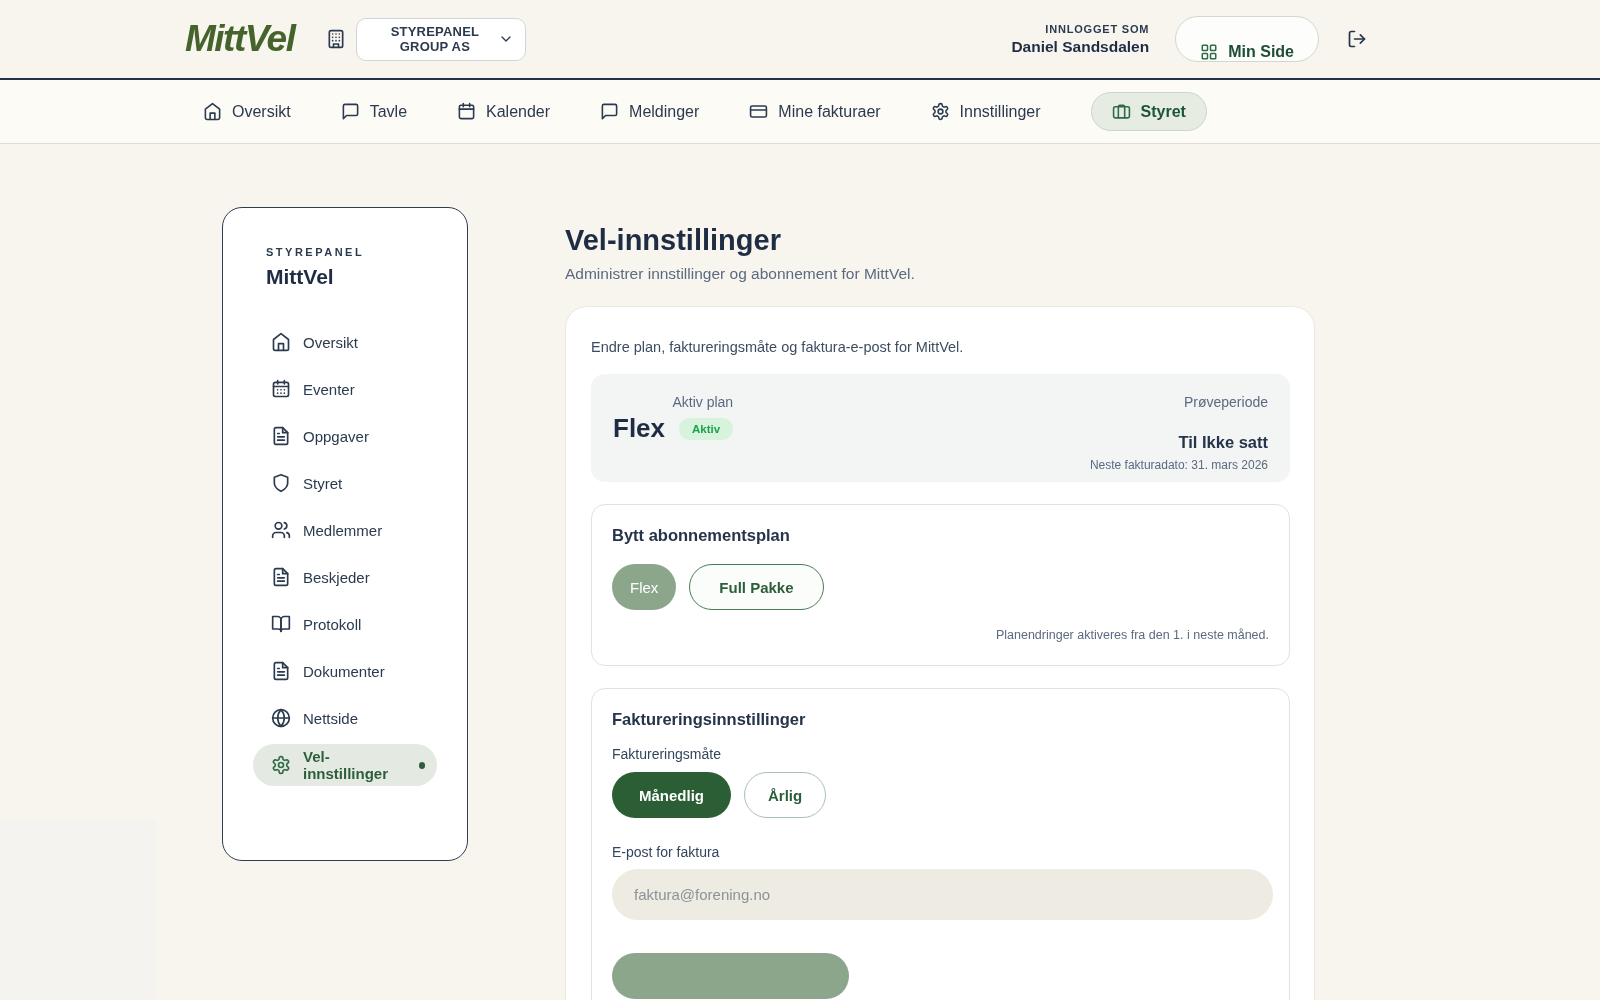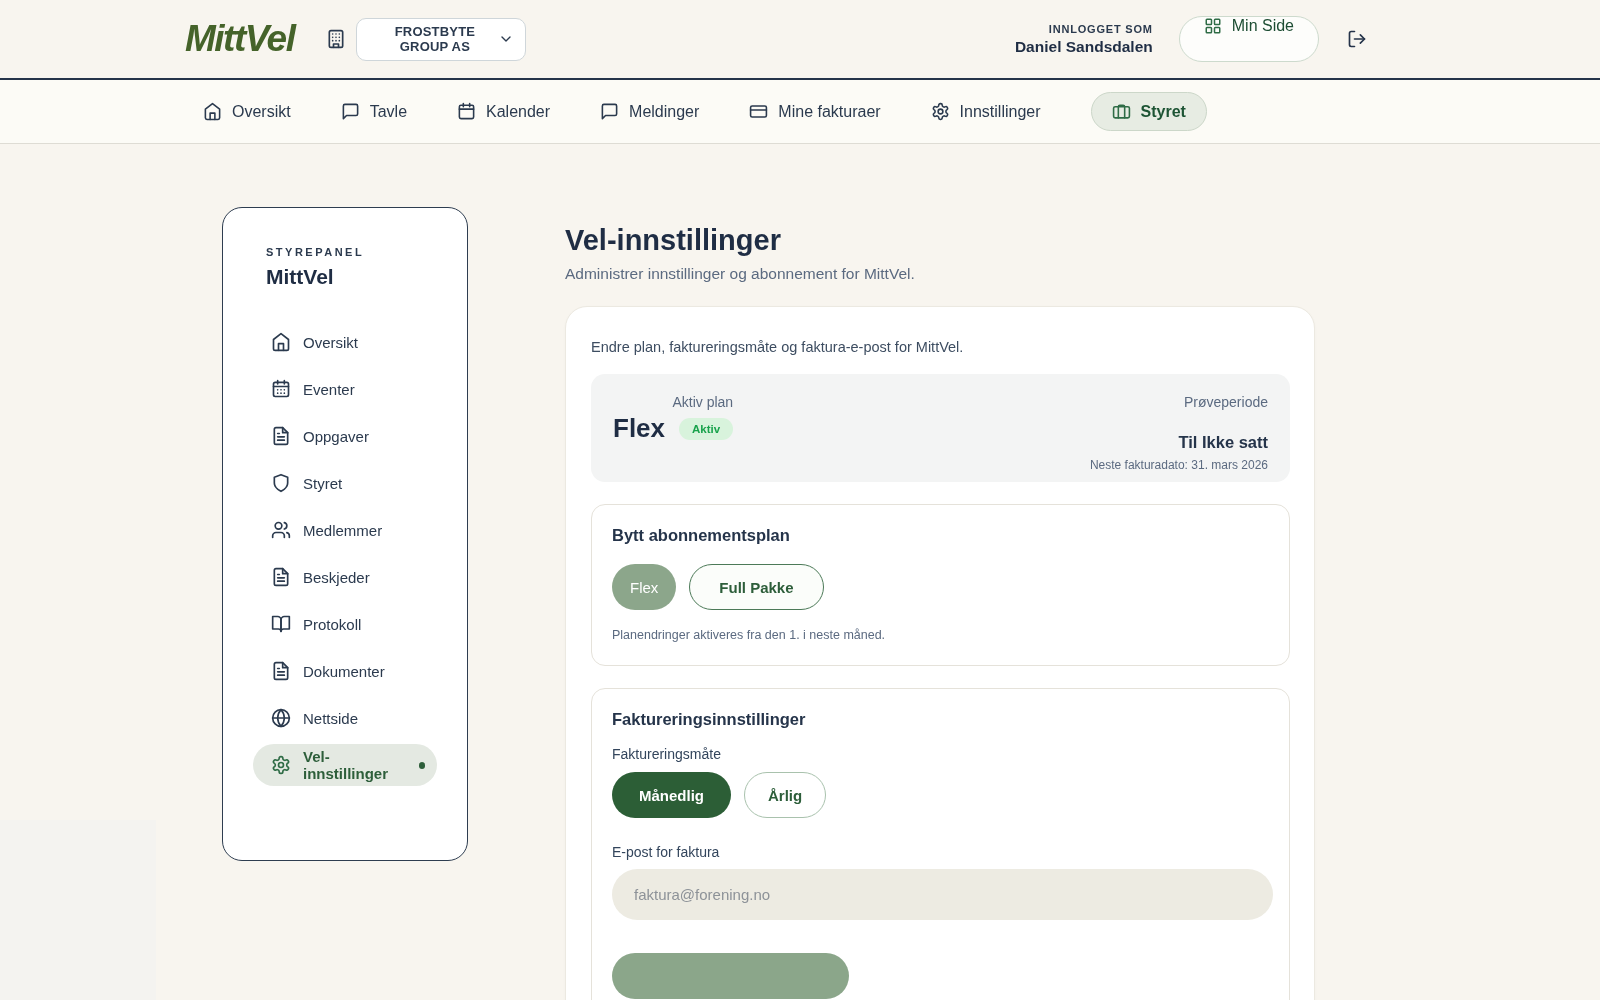--- a/index.html
+++ b/index.html
@@ -21,21 +21,21 @@
   .company { display:flex; align-items:center; gap:10px; }
   .company .icon { color:#2b3a4e; }
   .company-select { height:43px; width:170px; display:flex; align-items:center; justify-content:space-between;
     padding:0 11px 0 14px; border:1px solid #cfd6da; border-radius:10px; background:#fff;
     font-size:13px; font-weight:600; color:#2b3a4e; letter-spacing:.2px; }
   .spacer { flex:1; }
   .user-block { text-align:right; margin-right:26px; }
   .logged-label { font-size:11px; font-weight:700; letter-spacing:.8px; color:#2b3a4e; }
   .user-name { font-size:15.5px; font-weight:700; color:#1f2d44; margin-top:3px; }
   .min-side { height:46px; padding:0 24px; border-radius:25px; border:1px solid #cddacd; background:#fdfdfb;
-    display:flex; align-items:flex-start; gap:10px; font-size:16px; font-weight:400; color:#1d4d33; }
+    display:flex; align-items:flex-end; gap:10px; font-size:16px; font-weight:700; color:#1d4d33; }
   .min-side .icon { color:#2f6c46; }
   .logout { margin-left:28px; background:none; border:none; color:#253349; display:flex; }
 
   
   nav { height:66px; background:#fcfbf6; border-top:2px solid #253349; border-bottom:1px solid #dedcd4;
     display:flex; align-items:center; padding-left:203px; gap:50px; }
   .nav-item { display:flex; align-items:center; gap:10px; font-size:16px; color:#2b3a4e;
     background:none; border:none; padding:0; }
   .nav-item.active { background:#e7ece3; border:1px solid #ccd7c9; border-radius:22px;
     padding:9px 20px; color:#1d5434; font-weight:600; }
@@ -78,21 +78,21 @@
   .pp-right { text-align:right; }
   .pp-value { font-size:16.5px; font-weight:700; color:#25344a; margin-top:23px; }
   .pp-small { font-size:12px; color:#5b6a80; margin-top:6px; }
 
   .subcard { margin-top:22px; border:1px solid #e5e2da; border-radius:14px; padding:21px 20px 23px; background:#fff; }
   .subcard h3 { font-size:16.5px; font-weight:700; color:#25344a; }
   .toggle { display:flex; gap:13px; margin-top:19px; }
   .opt { height:46px; border-radius:23px; font-size:15px; }
   .plan-toggle .opt.selected { background:#8ca68b; color:#fff; border:none; padding:0 18px; }
   .plan-toggle .opt:not(.selected) { background:#fbfdfa; border:1.5px solid #4c7a58; color:#2d5e3a; font-weight:600; padding:0 29px; }
-  .note { margin-top:18px; font-size:12.5px; color:#5b6a80; }
+  .note { margin-top:18px; font-size:12.5px; color:#5b6a80;text-align:right; }
 
   .field-label { margin-top:17px; font-size:14px; color:#33455c; }
   .method-toggle { margin-top:10px; }
   .method-toggle .opt.selected { background:#2c5e36; color:#fff; font-weight:600; border:none; padding:0 27px; }
   .method-toggle .opt:not(.selected) { background:#fff; border:1px solid #a9c2ad; color:#2d5e3a; font-weight:600; padding:0 23px; }
   .field-label.email { margin-top:26px; }
   .email-input { margin-top:9px; display:block; width:661px; height:51px; border-radius:26px; border:none;
     background:#edebe2; padding:0 22px; font-size:15px; color:#33455c; outline:none; }
   .email-input::placeholder { color:#8d9298; }
   .save-partial { margin-top:33px; width:237px; height:46px; border-radius:24px; background:#8ba68a; border:none; }
@@ -106,21 +106,21 @@
   <div class="logo">MittVel</div>
   <div class="company">
     <span class="icon i20">
         <svg viewBox="0 0 24 24" fill="none" stroke="currentColor" stroke-width="2" stroke-linecap="round" stroke-linejoin="round">
           <rect x="4" y="2" width="16" height="20" rx="2"></rect>
           <path d="M9 22v-4h6v4"></path>
           <path d="M8 6h.01M16 6h.01M12 6h.01M12 10h.01M12 14h.01M16 10h.01M16 14h.01M8 10h.01M8 14h.01"></path>
         </svg>
       </span>
     <button class="company-select">
-      <span>FROSTBYTE GROUP AS</span>
+      <span>STYREPANEL GROUP AS</span>
       <span class="icon i16">
           <svg viewBox="0 0 24 24" fill="none" stroke="currentColor" stroke-width="2" stroke-linecap="round" stroke-linejoin="round">
             <path d="m6 9 6 6 6-6"></path>
           </svg>
         </span>
     </button>
   </div>
   <div class="spacer"></div>
   <div class="user-block">
     <div class="logged-label">INNLOGGET SOM</div>

